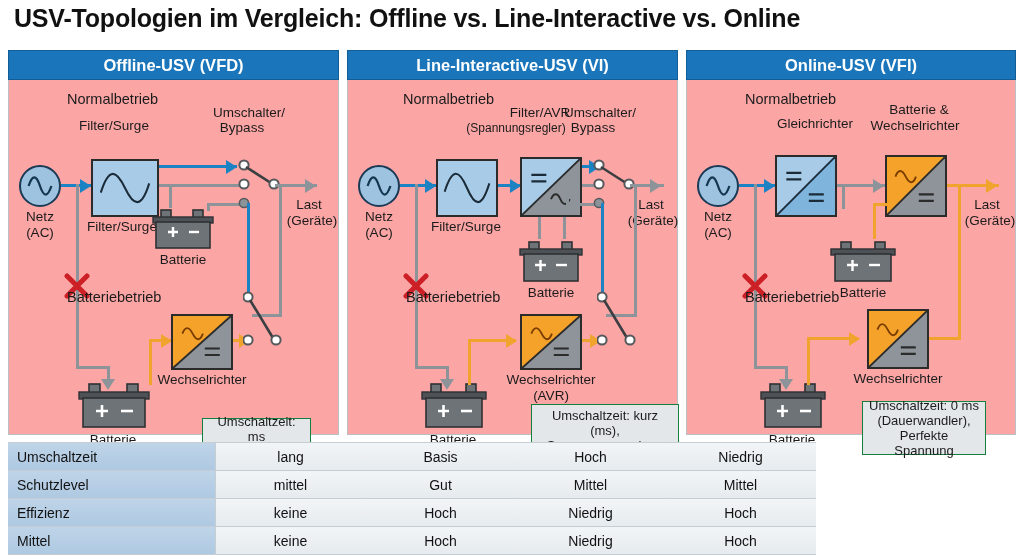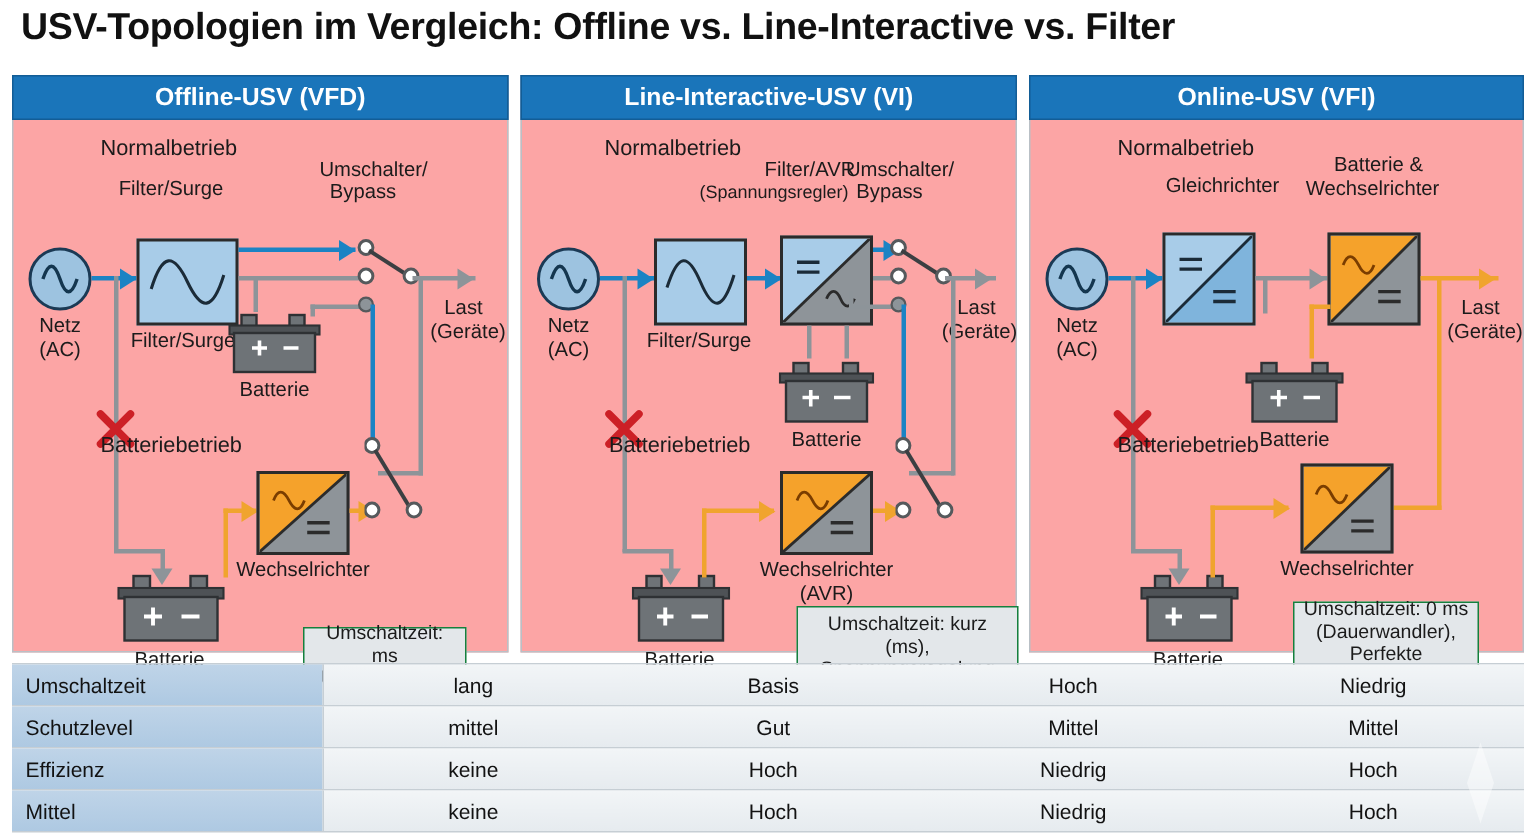--- a/index.html
+++ b/index.html
@@ -76,21 +76,21 @@
 
   
   .note{
     position:absolute;background:#e3e7ea;border:1px solid #15803d;
     box-sizing:border-box;font-size:13px;line-height:15px;color:#1b1b1b;
     text-align:center;display:flex;align-items:center;justify-content:center;
     padding:3px 6px;white-space:pre-line;
   }
 
   
-  .tbl{position:absolute;left:8px;top:442px;width:1008px;}
+  .tbl{position:absolute;left:8px;top:442px;width:808px;}
   .trow{display:flex;height:27px;align-items:stretch;border-bottom:1px solid #c6ced4;}
   .trow:first-child{border-top:1px solid #c6ced4;}
   .tlab{
     width:208px;flex:0 0 208px;
     background:linear-gradient(180deg,#bfd4e8 0%,#aec9e2 100%);
     border-right:1px solid #c6ced4;
     display:flex;align-items:center;padding-left:9px;box-sizing:border-box;
     font-size:14px;color:#121212;
   }
   .tcell{
@@ -100,21 +100,21 @@
   }
 
   
   .wm{position:absolute;right:6px;bottom:6px;width:62px;height:62px;opacity:.5;}
 </style>
 </head>
 <body>
 
 <div id="root">
 
-  <div class="title">USV-Topologien im Vergleich: Offline vs. Line-Interactive vs. Filter</div>
+  <div class="title">USV-Topologien im Vergleich: Offline vs. Line-Interactive vs. Online</div>
 
   <div class="panel p1">
     <div class="panel-head">Offline-USV (VFD)</div>
     <div class="panel-body">
 
       <div class="mode" style="left:58px;top:10px;">Normalbetrieb</div>
       <div class="lbl c" style="left:105px;top:38px;">Filter/Surge</div>
       <div class="lbl c" style="left:240px;top:25px;">Umschalter/</div>
       <div class="lbl c" style="left:233px;top:40px;">Bypass</div>
 

